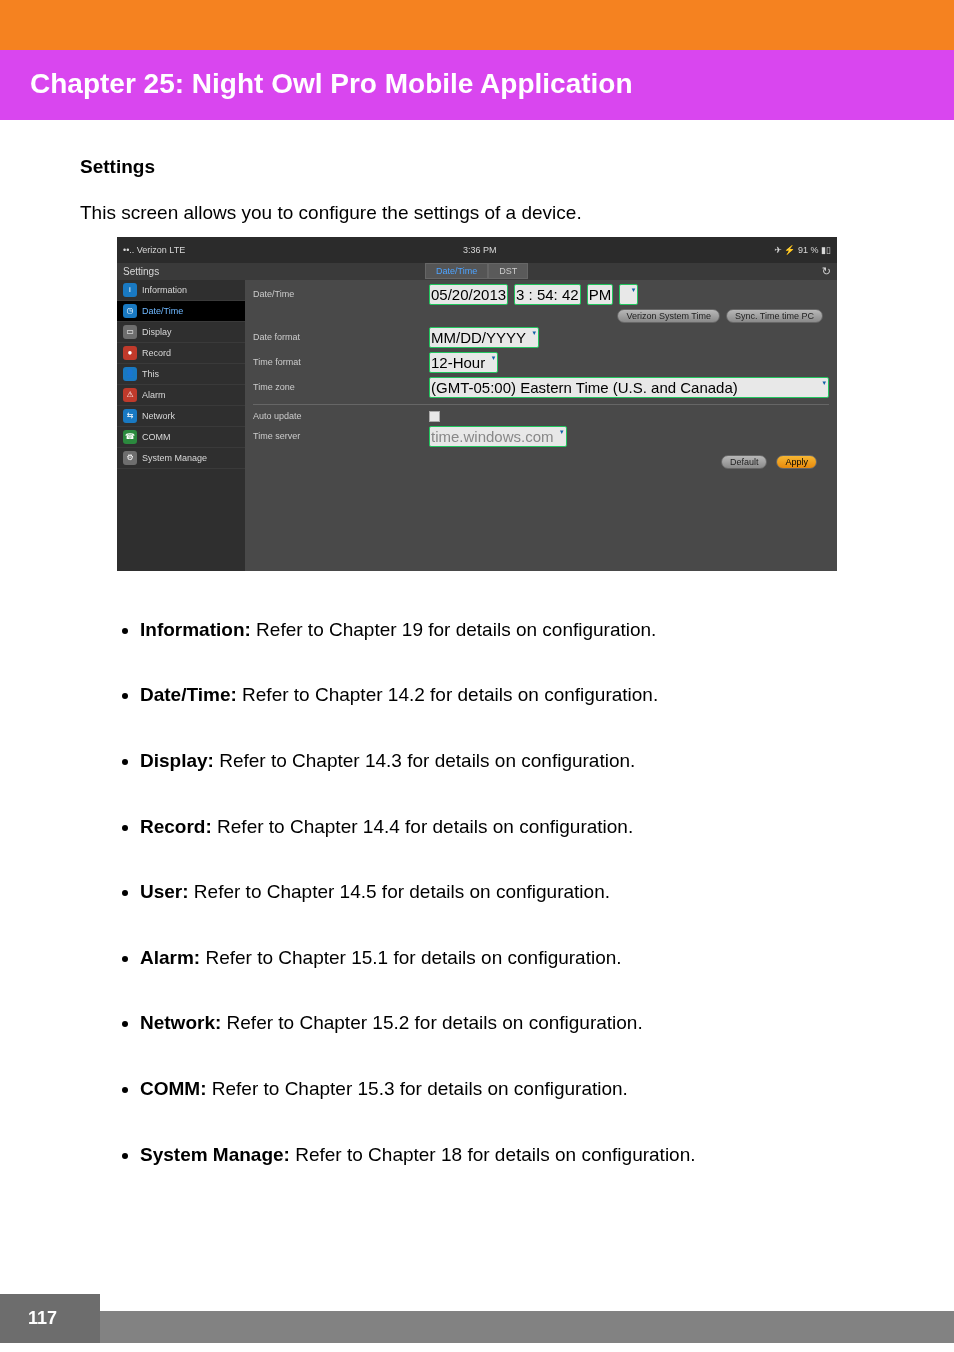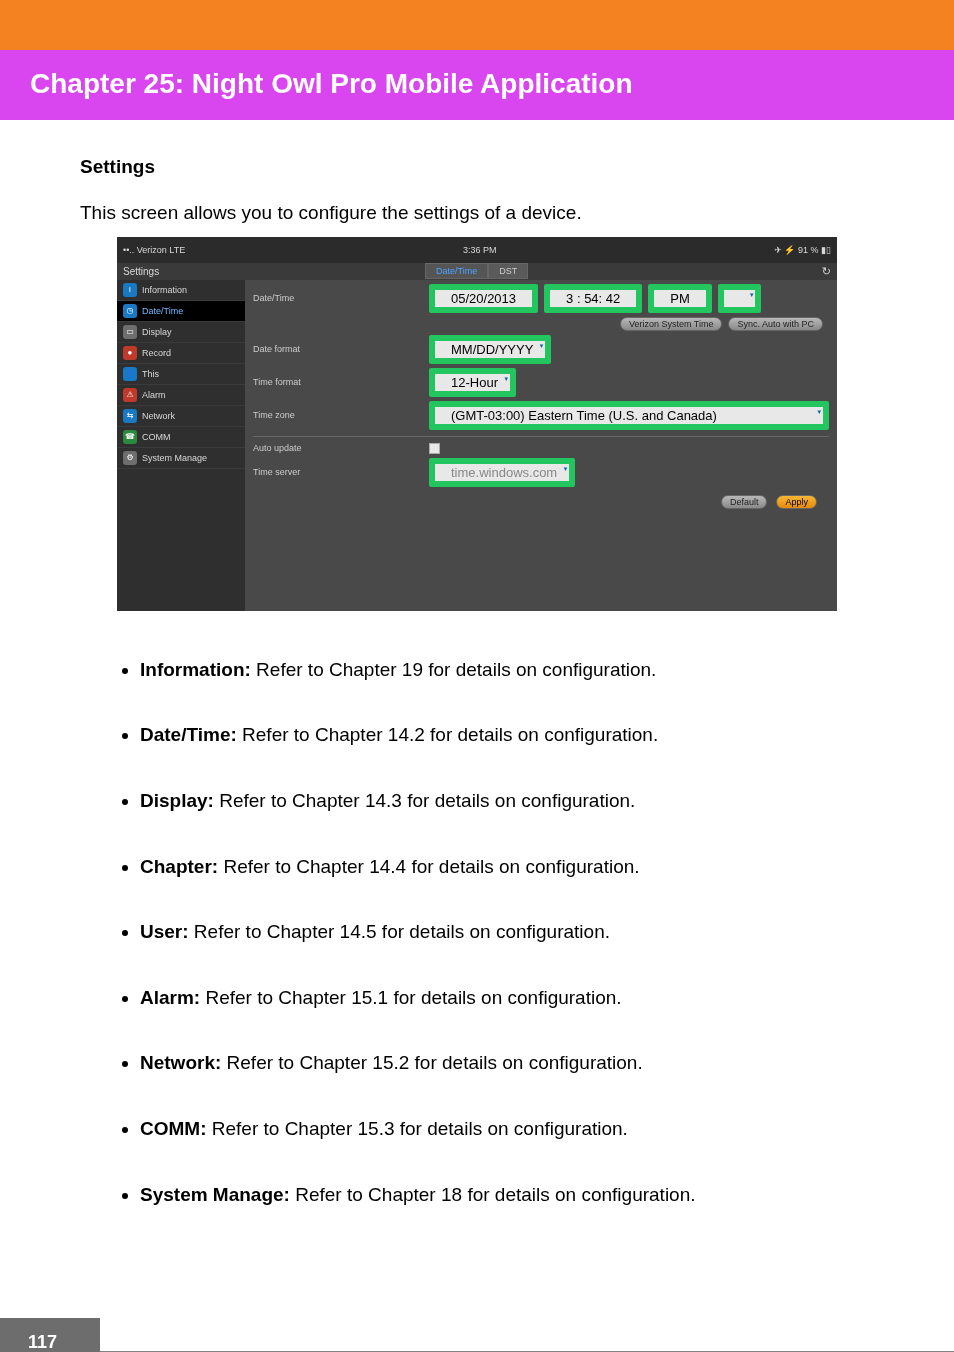--- a/index.html
+++ b/index.html
@@ -132,23 +132,23 @@
   .row {
     display:flex;
     align-items:center;
     padding:2px 0;
     gap:6px;
   }
   .row .lbl { width:170px; color:#ccc; font-size:9px;}
   .field, .sel {
     background:#e8e8e8;
     color:#000;
-    font-size:13px;
-    padding:1px 16px;
-    border:6px solid #22c55e;
+    font-size:15px;
+    padding:1px 1px;
+    border:1px solid #22c55e;
     border-radius:2px;
   }
   .sel { position:relative; padding-right:12px;}
   .sel::after { content:"▾"; position:absolute; right:2px; font-size:7px; color:#1161a6; }
   .chip-btn {
     background: linear-gradient(#b8b8b8,#8a8a8a);
     color:#222;
     font-size:9px;
     padding:1px 8px;
     border-radius:8px;
@@ -166,21 +166,21 @@
   .bullet-list li {
     font-size: 19px;
     line-height: 1.35;
     margin-bottom: 40px;
   }
   .bullet-list li strong { font-weight: bold; }
   
   .page-foot {
     margin-top: 44px;
     background: #828282;
-    height: 16px;
+    height: 32px;
     position: relative;
     padding-left: 28px;
   }
   .page-num {
     position: absolute;
     left: 0;
     bottom: 0;
     width: 100px;
     background: #6d6d6d;
     color: #fff;
@@ -267,33 +267,33 @@
           <div class="form-rows">
             <div class="row">
               <span class="lbl">Date/Time</span>
               <span class="field">05/20/2013</span>
               <span class="field">3 : 54: 42</span>
               <span class="field">PM</span>
               <span class="sel" style="min-width:14px">&nbsp;</span>
             </div>
             <div class="row" style="justify-content:flex-end; padding-right:6px;">
               <span class="chip-btn">Verizon System Time</span>
-              <span class="chip-btn">Sync. Auto with PC</span>
+              <span class="chip-btn">Sync. Time time PC</span>
             </div>
             <div class="row">
               <span class="lbl">Date format</span>
               <span class="sel">MM/DD/YYYY</span>
             </div>
             <div class="row">
               <span class="lbl">Time format</span>
               <span class="sel">12-Hour</span>
             </div>
             <div class="row">
               <span class="lbl">Time zone</span>
-              <span class="sel" style="flex:1">(GMT-03:00) Eastern Time (U.S. and Canada)</span>
+              <span class="sel" style="flex:1">(GMT-05:00) Eastern Time (U.S. and Canada)</span>
             </div>
             <div class="hr"></div>
             <div class="row">
               <span class="lbl">Auto update</span>
               <span class="checkbox"></span>
             </div>
             <div class="row">
               <span class="lbl">Time server</span>
               <span class="sel" style="color:#888">time.windows.com</span>
             </div>
@@ -305,21 +305,21 @@
           </div>
         </div>
       </div>
     </div>
   </div>
 
   <ul class="bullet-list" id="bullets">
       <li><strong>Information:</strong><span> Refer to Chapter 19 for details on configuration.</span></li>
       <li><strong>Date/Time:</strong><span> Refer to Chapter 14.2 for details on configuration.</span></li>
       <li><strong>Display:</strong><span> Refer to Chapter 14.3 for details on configuration.</span></li>
-      <li><strong>Chapter:</strong><span> Refer to Chapter 14.4 for details on configuration.</span></li>
+      <li><strong>Record:</strong><span> Refer to Chapter 14.4 for details on configuration.</span></li>
       <li><strong>User:</strong><span> Refer to Chapter 14.5 for details on configuration.</span></li>
       <li><strong>Alarm:</strong><span> Refer to Chapter 15.1 for details on configuration.</span></li>
       <li><strong>Network:</strong><span> Refer to Chapter 15.2 for details on configuration.</span></li>
       <li><strong>COMM:</strong><span> Refer to Chapter 15.3 for details on configuration.</span></li>
       <li><strong>System Manage:</strong><span> Refer to Chapter 18 for details on configuration.</span></li>
     </ul>
 
 </div>
 
 <div class="page-foot">

